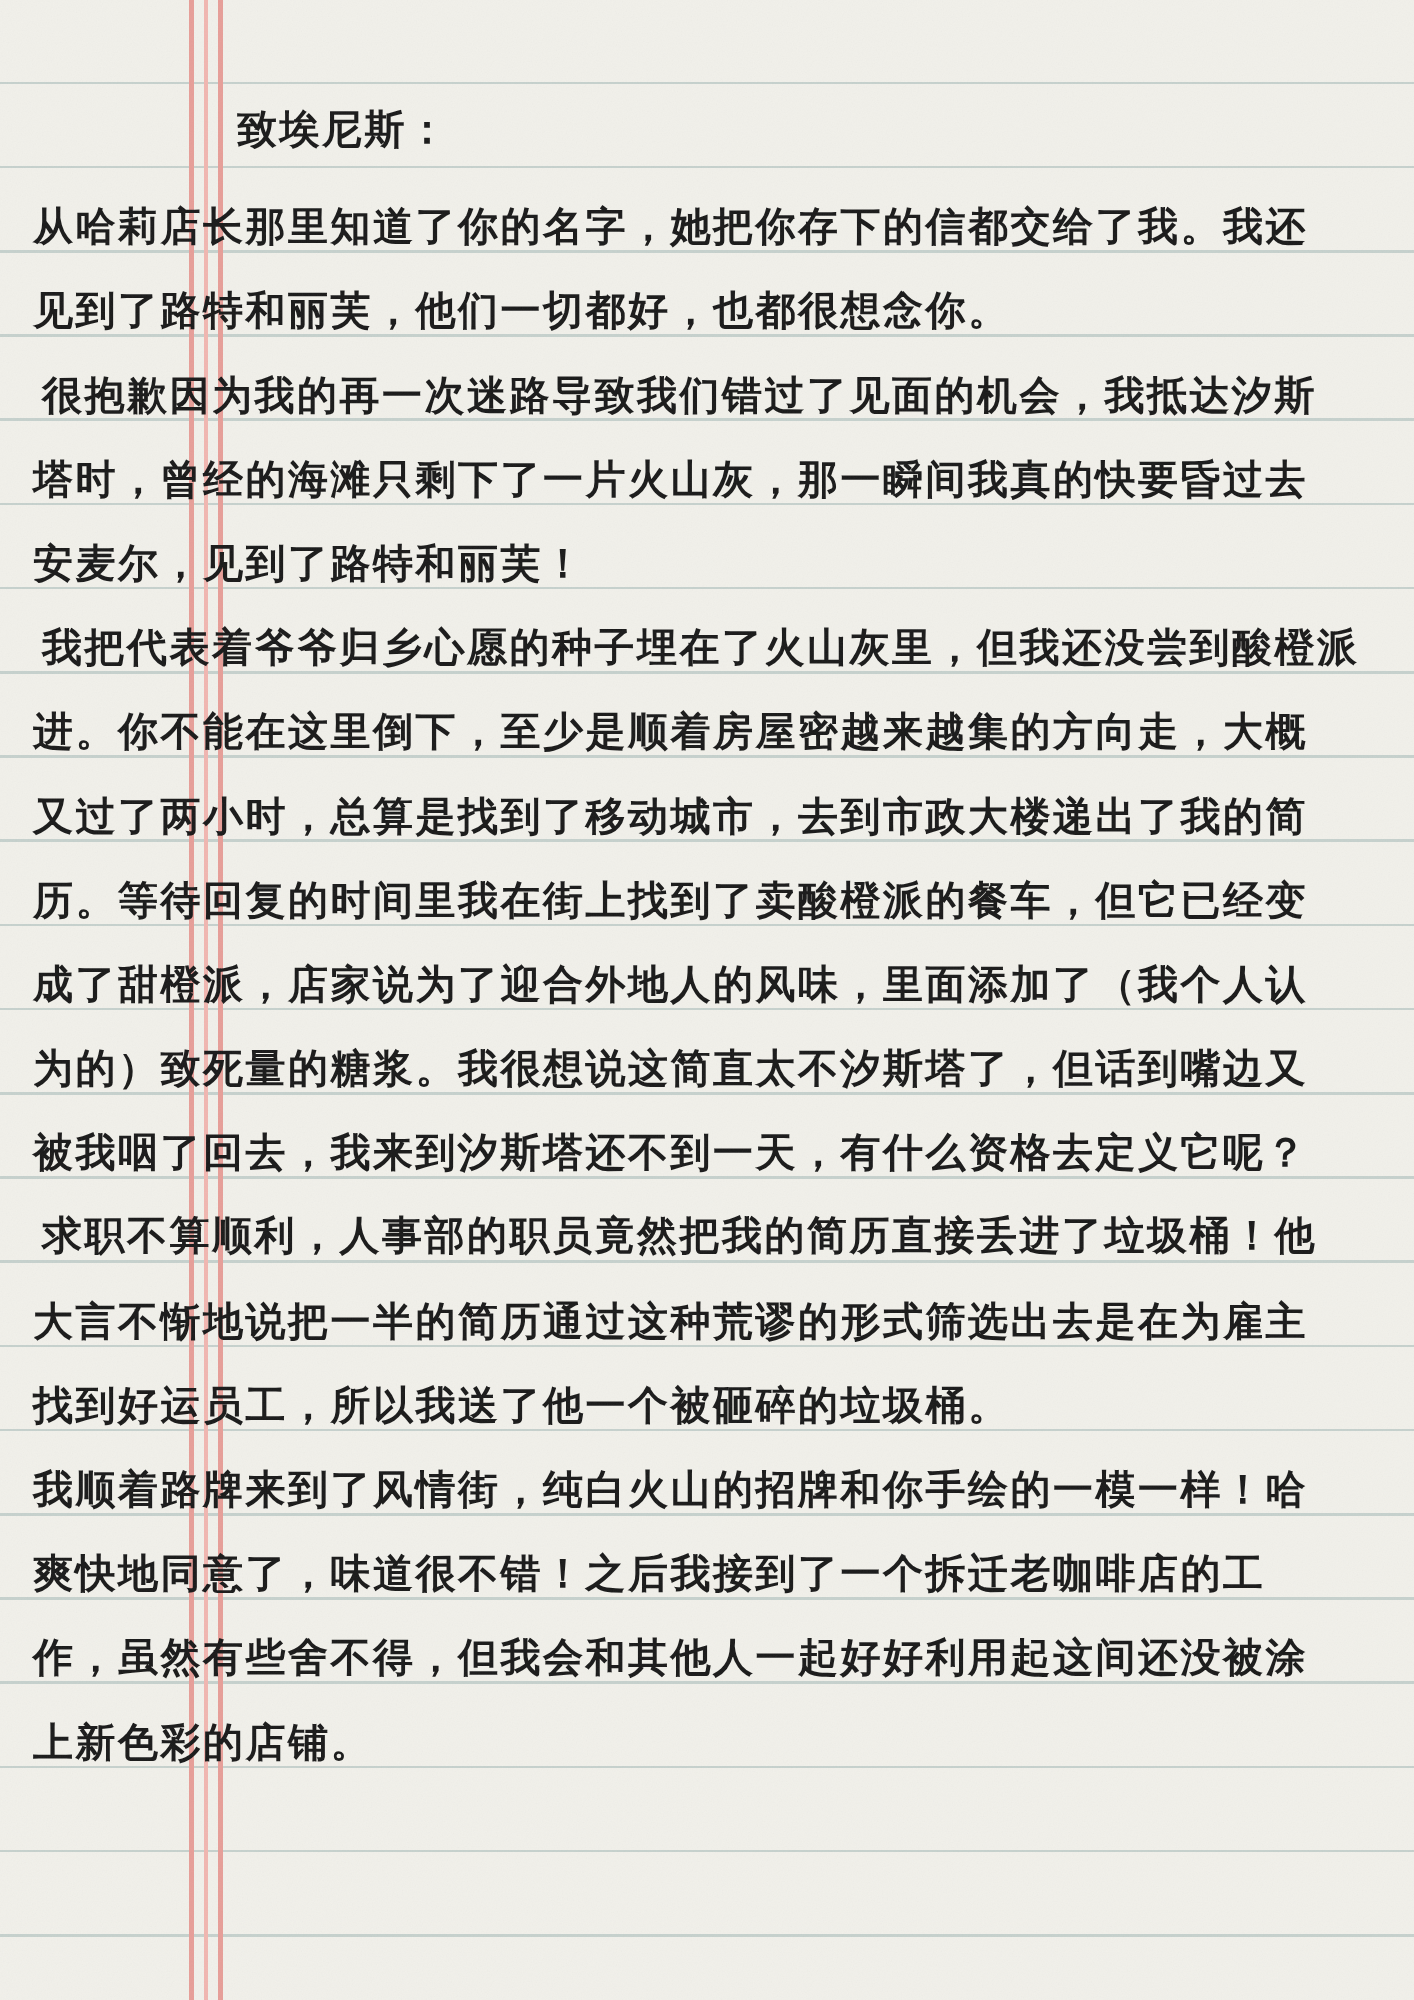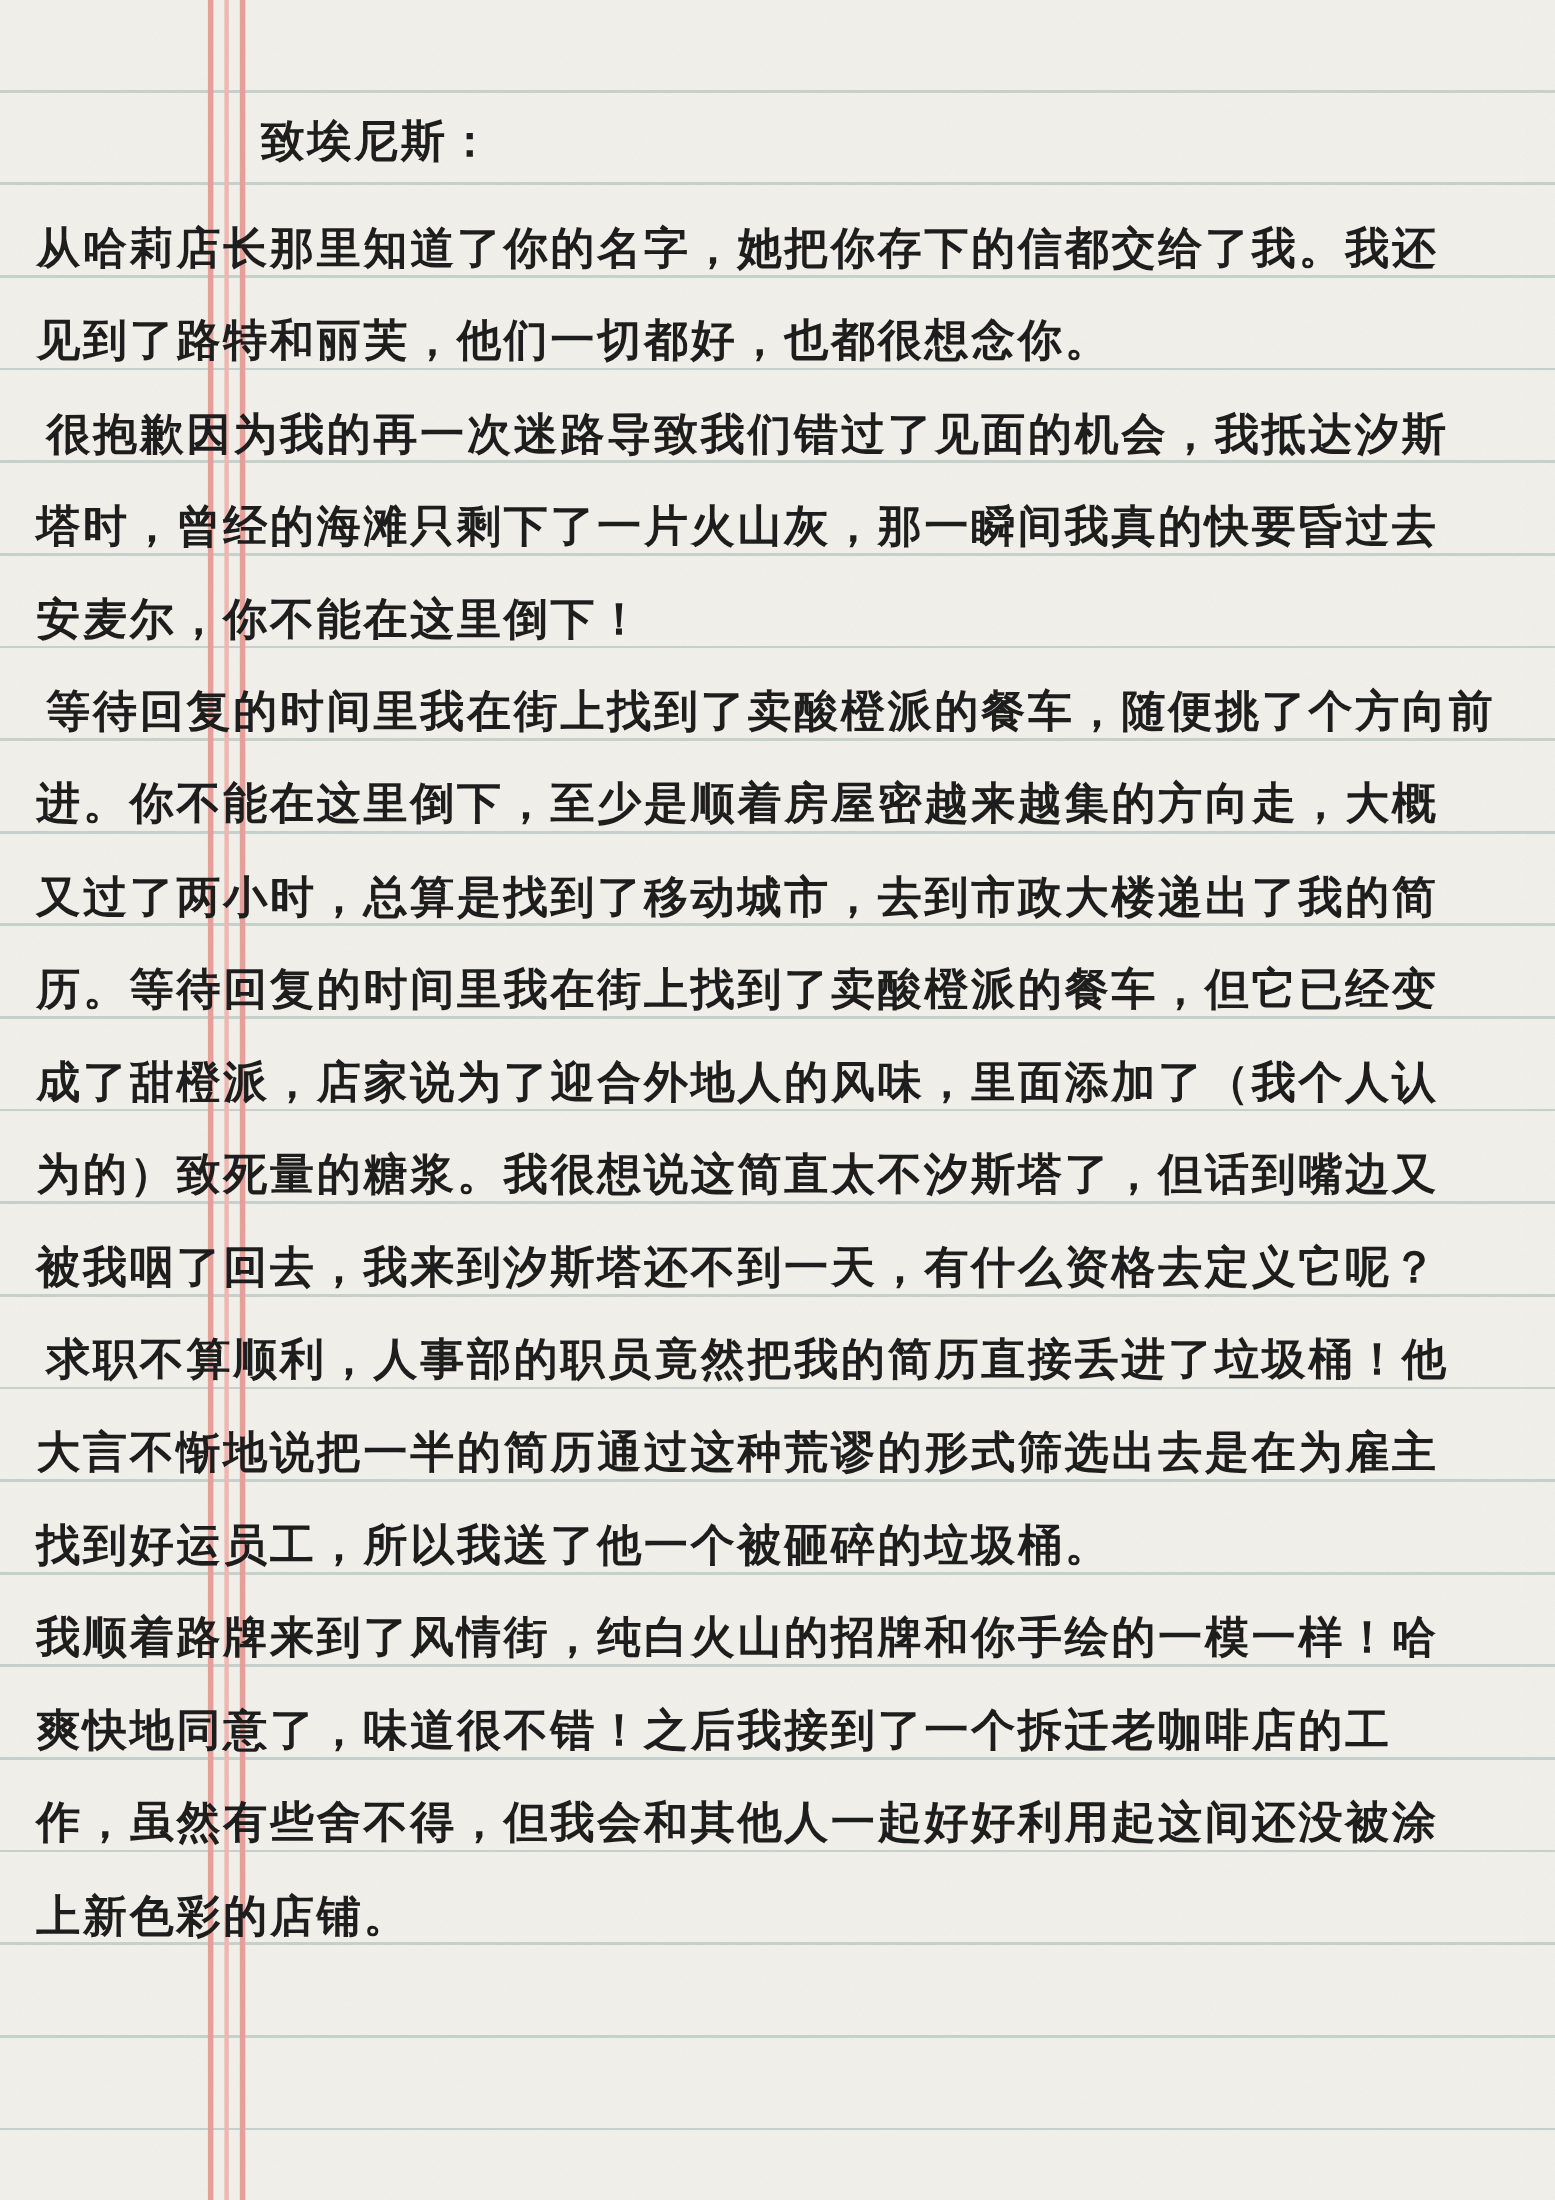--- a/index.html
+++ b/index.html
@@ -73,22 +73,22 @@
   <div class="vline v1"></div>
   <div class="vline v2"></div>
   <div class="vline v3"></div>
 
   <div class="letter">
       <div class="line salutation" style="padding-left: 204px;">致埃尼斯：</div>
       <div class="line">从哈莉店长那里知道了你的名字，她把你存下的信都交给了我。我还</div>
       <div class="line">见到了路特和丽芙，他们一切都好，也都很想念你。</div>
       <div class="line" style="padding-left: 9px;">很抱歉因为我的再一次迷路导致我们错过了见面的机会，我抵达汐斯</div>
       <div class="line">塔时，曾经的海滩只剩下了一片火山灰，那一瞬间我真的快要昏过去</div>
-      <div class="line">安麦尔，你不能在这里倒下！</div>
-      <div class="line" style="padding-left: 9px;">等待回复的时间里我在街上找到了卖酸橙派的餐车，随便挑了个方向前</div>
+      <div class="line">安麦尔，见到了路特和丽芙！</div>
+      <div class="line" style="padding-left: 9px;">我把代表着爷爷归乡心愿的种子埋在了火山灰里，但我还没尝到酸橙派</div>
       <div class="line">进。你不能在这里倒下，至少是顺着房屋密越来越集的方向走，大概</div>
       <div class="line">又过了两小时，总算是找到了移动城市，去到市政大楼递出了我的简</div>
       <div class="line">历。等待回复的时间里我在街上找到了卖酸橙派的餐车，但它已经变</div>
       <div class="line">成了甜橙派，店家说为了迎合外地人的风味，里面添加了（我个人认</div>
       <div class="line">为的）致死量的糖浆。我很想说这简直太不汐斯塔了，但话到嘴边又</div>
       <div class="line">被我咽了回去，我来到汐斯塔还不到一天，有什么资格去定义它呢？</div>
       <div class="line" style="padding-left: 9px; font-family: Liberation Serif, serif;">求职不算顺利，人事部的职员竟然把我的简历直接丢进了垃圾桶！他</div>
       <div class="line">大言不惭地说把一半的简历通过这种荒谬的形式筛选出去是在为雇主</div>
       <div class="line">找到好运员工，所以我送了他一个被砸碎的垃圾桶。</div>
       <div class="line">我顺着路牌来到了风情街，纯白火山的招牌和你手绘的一模一样！哈</div>

